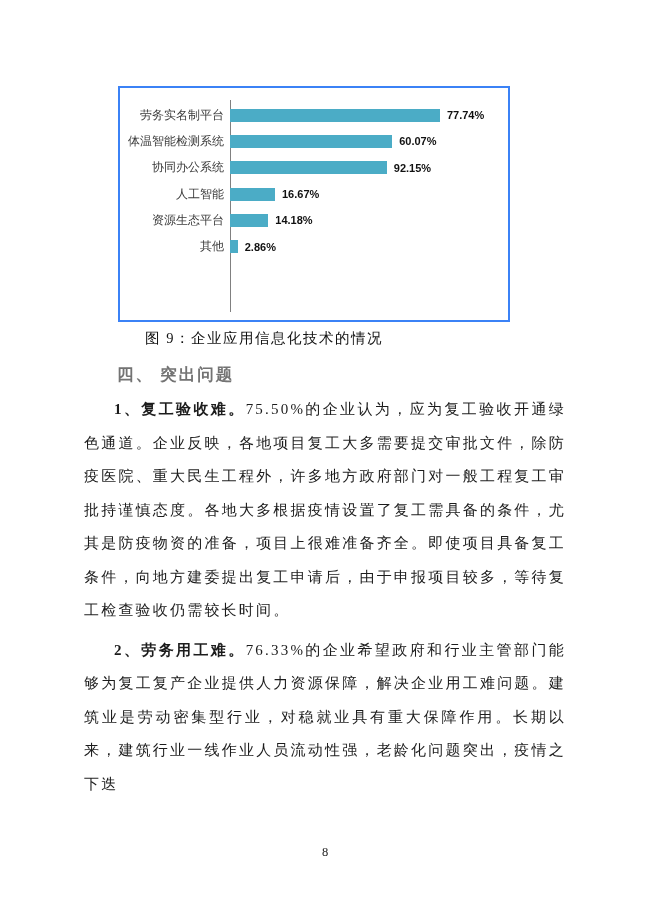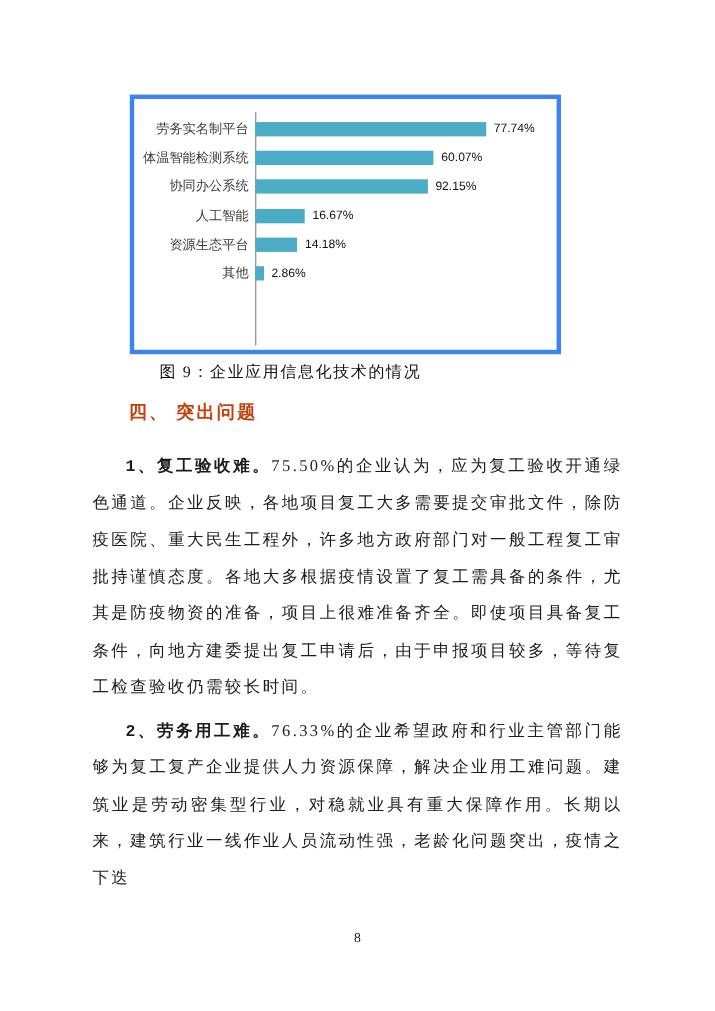--- a/index.html
+++ b/index.html
@@ -14,21 +14,21 @@
     overflow: hidden;
   }
 
   
   .chart-box {
     position: absolute;
     left: 118px;
     top: 86px;
     width: 392px;
     height: 236px;
-    border: 4px solid #3b82f6;
+    border: 2px solid #3b82f6;
     background: #ffffff;
     box-sizing: border-box;
   }
   .axis-line {
     position: absolute;
     left: 110px;
     top: 12px;
     width: 1px;
     height: 212px;
     background: #808080;
@@ -55,21 +55,21 @@
     flex: none;
   }
   .bar {
     height: 13px;
     background: #4bacc6;
     flex: none;
   }
   .val-label {
     margin-left: 7px;
     font-size: 11px;
-    font-weight: normal;
+    font-weight: bold;
     color: #111111;
     font-family: "Liberation Sans", "DejaVu Sans", sans-serif;
     white-space: nowrap;
   }
 
   .caption {
     position: absolute;
     left: 0;
     top: 329px;
     width: 528px;
@@ -80,39 +80,39 @@
   }
 
   
   .text-block {
     position: absolute;
     left: 84px;
     top: 362px;
     width: 482px;
   }
   .section-heading {
-    margin: 0 0 20px 33px;
+    margin: 0 0 5px 33px;
     font-size: 16.5px;
     font-weight: bold;
     line-height: 26px;
     letter-spacing: 2px;
-    color: #c2410c;
+    color: #737373;
   }
   .para {
     margin: 0;
     font-size: 15px;
     line-height: 33.5px;
     letter-spacing: 2.2px;
     text-align: justify;
     text-indent: 2em;
     color: #1c1c1c;
   }
   .para + .para { margin-top: 2px; }
   .para.issue-2 { margin-top: 6px; }
-  .lead { font-weight: bold; letter-spacing: 2.2px; font-family: Liberation Mono, monospace; }
+  .lead { font-weight: bold; letter-spacing: 2.2px; }
 
   .page-number {
     position: absolute;
     left: 0;
     top: 845px;
     width: 650px;
     text-align: center;
     font-size: 12.5px;
     color: #1c1c1c;
   }

